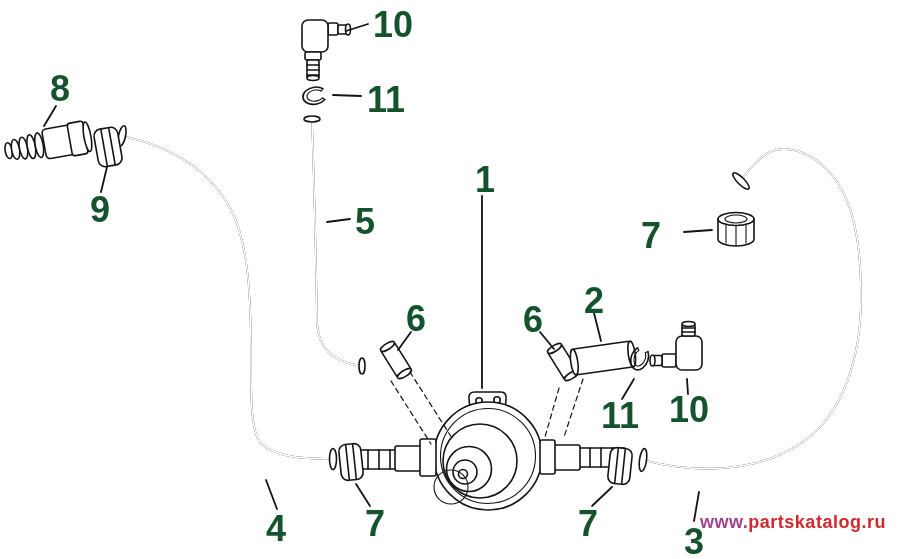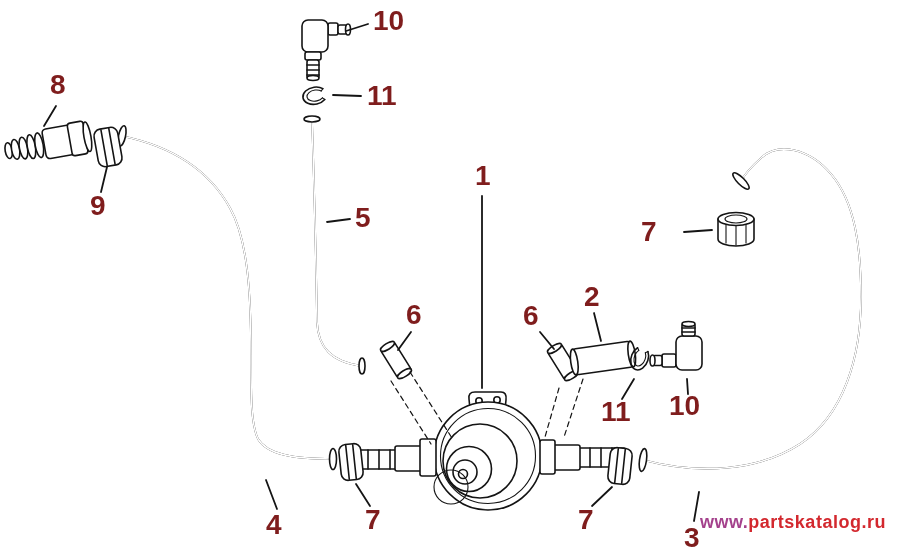--- a/index.html
+++ b/index.html
@@ -8,21 +8,21 @@
   #stage svg{position:absolute;left:0;top:0;}
   
   .art path,.art rect,.art circle,.art ellipse,.art line{
     stroke:#141414;stroke-width:1.6;fill:none;stroke-linecap:round;stroke-linejoin:round;}
   .art .fw{fill:#ffffff;}
   .art .tube-o{stroke:#141414;fill:none;stroke-linecap:butt;}
   .art .tube-i{stroke:#ffffff;fill:none;stroke-linecap:butt;}
   .art .dash{stroke-dasharray:5 4;stroke-width:1.2;}
   .art .lead{stroke-width:1.8;}
   .art .thin{stroke-width:1.1;}
-  .callout{position:absolute;font-weight:700;font-size:28px;line-height:1;color:#7f1d1d;
+  .callout{position:absolute;font-weight:700;font-size:36px;line-height:1;color:#14532d;
            user-select:none;}
   .watermark{position:absolute;left:658px;top:512px;font-weight:700;font-size:18px;
              letter-spacing:.5px;white-space:nowrap;margin-left:42px;}
   .watermark .wm-prefix{color:#a4418c;}
   .watermark .wm-rest{color:#d3282e;}
 </style>
 </head>
 <body>
 
 <div id="stage">

